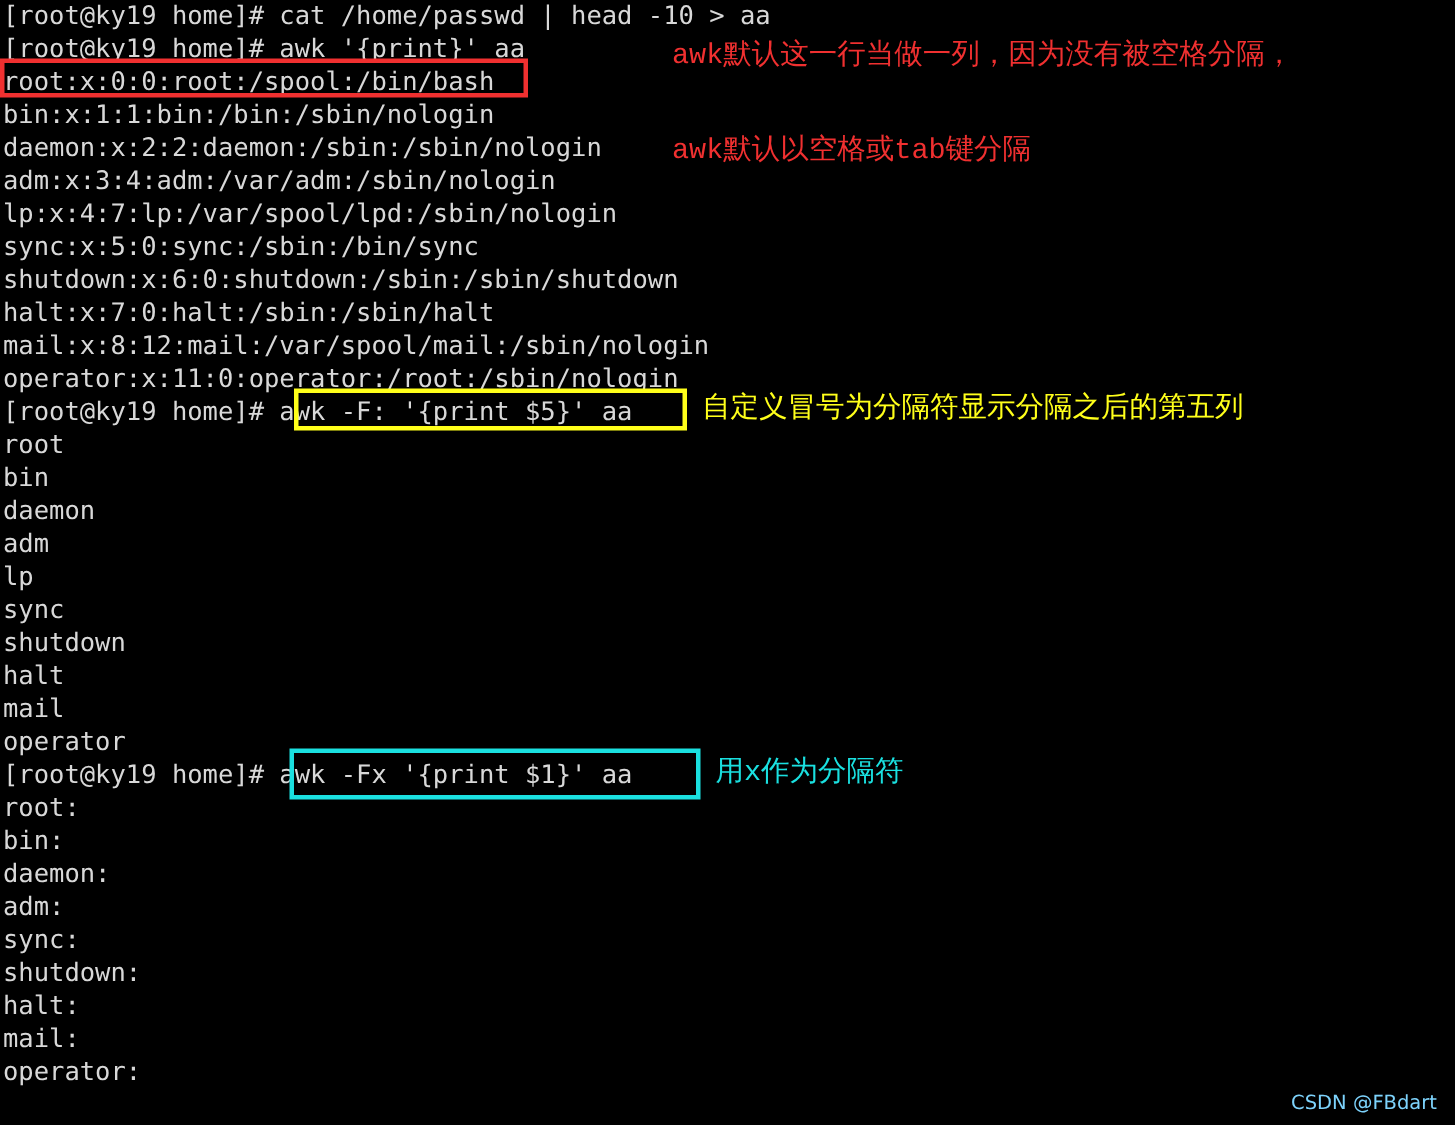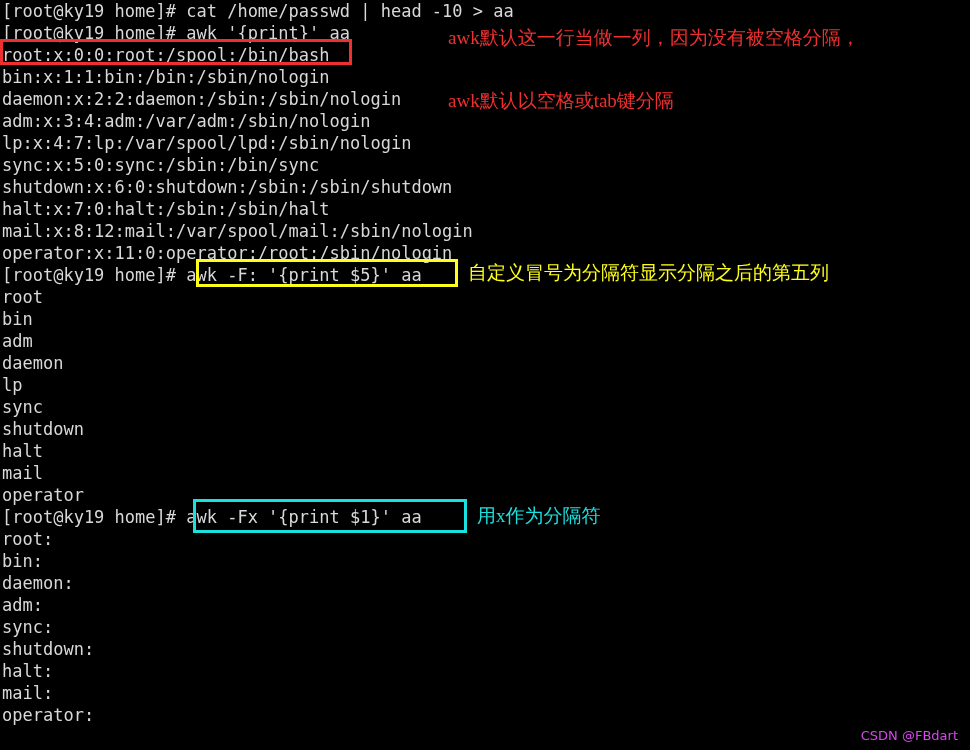--- a/index.html
+++ b/index.html
@@ -38,33 +38,33 @@
     box-sizing: border-box;
     pointer-events: none;
   }
   .box-red    { border: 3px solid #f03030; }
   .box-yellow { border: 3px solid #ffff1a; }
   .box-cyan   { border: 3px solid #1ae0e0; }
 
   .note {
     position: absolute;
     white-space: pre;
-    font-family: Liberation Serif, serif;
+    font-family: Liberation Mono, monospace;
     font-size: 19px;
     line-height: 27px;
   }
   .note-red    { color: #f03030; }
   .note-yellow { color: #ffff1a; }
   .note-cyan   { color: #1ae0e0; }
 
   .watermark {
     position: absolute;
     right: 12px;
     bottom: 7px;
-    color: #d946ef;
+    color: #7dd3fc;
     font-family: "DejaVu Sans", "Liberation Sans", sans-serif;
     font-size: 13px;
     white-space: pre;
   }
 </style>
 </head>
 <body>
 
 <div id="screen">
 
@@ -77,22 +77,22 @@
       <div class="line">adm:x:3:4:adm:/var/adm:/sbin/nologin</div>
       <div class="line">lp:x:4:7:lp:/var/spool/lpd:/sbin/nologin</div>
       <div class="line">sync:x:5:0:sync:/sbin:/bin/sync</div>
       <div class="line">shutdown:x:6:0:shutdown:/sbin:/sbin/shutdown</div>
       <div class="line">halt:x:7:0:halt:/sbin:/sbin/halt</div>
       <div class="line">mail:x:8:12:mail:/var/spool/mail:/sbin/nologin</div>
       <div class="line">operator:x:11:0:operator:/root:/sbin/nologin</div>
       <div class="line">[root@ky19 home]# awk -F: '{print $5}' aa</div>
       <div class="line">root</div>
       <div class="line">bin</div>
+      <div class="line">daemon</div>
       <div class="line">adm</div>
-      <div class="line">daemon</div>
       <div class="line">lp</div>
       <div class="line">sync</div>
       <div class="line">shutdown</div>
       <div class="line">halt</div>
       <div class="line">mail</div>
       <div class="line">operator</div>
       <div class="line">[root@ky19 home]# awk -Fx '{print $1}' aa</div>
       <div class="line">root:</div>
       <div class="line">bin:</div>
       <div class="line">daemon:</div>

